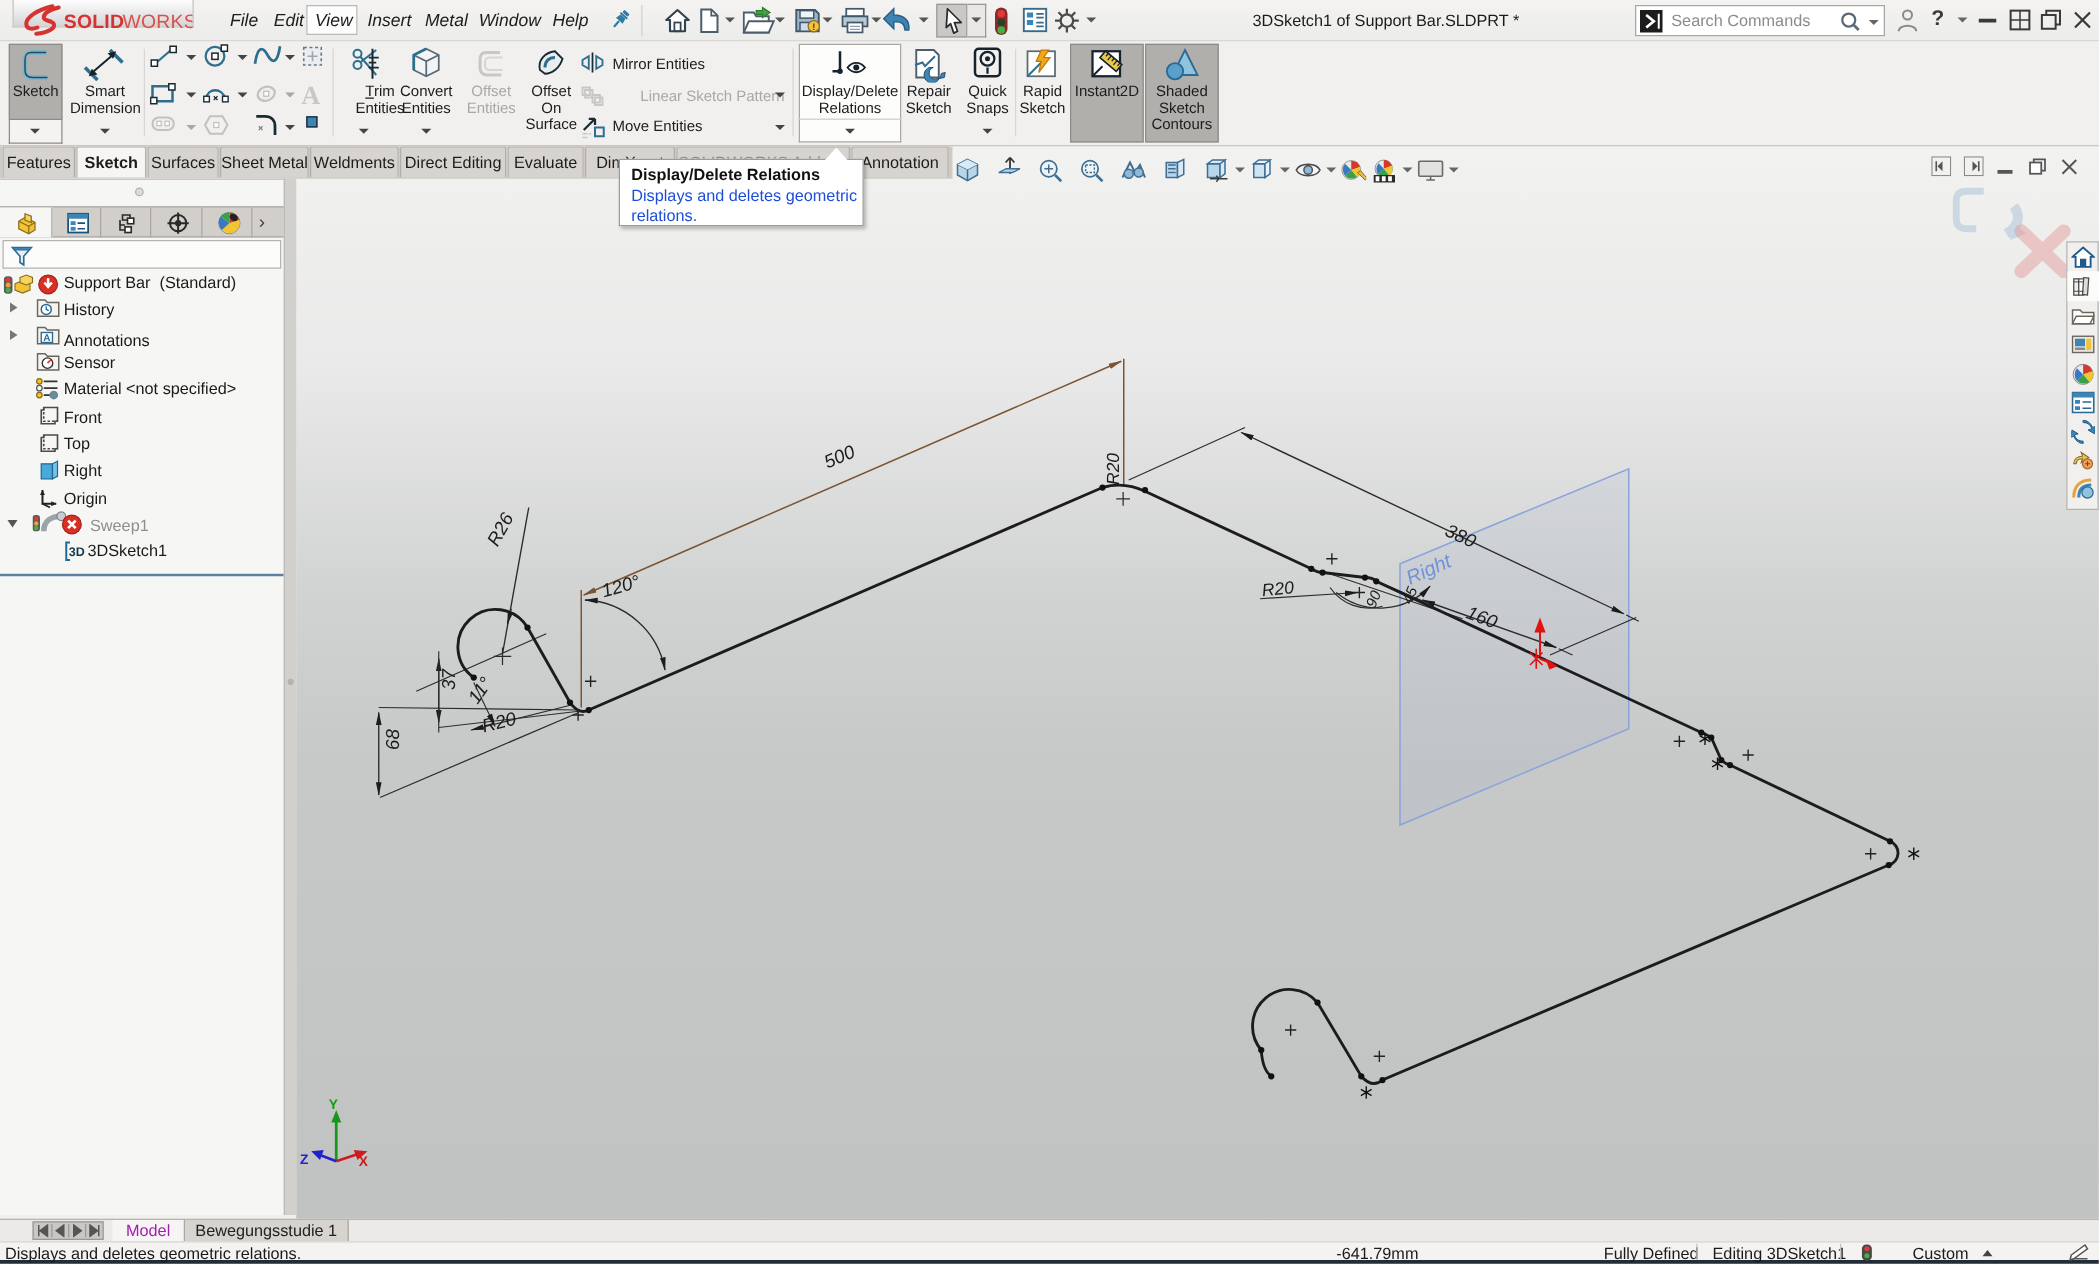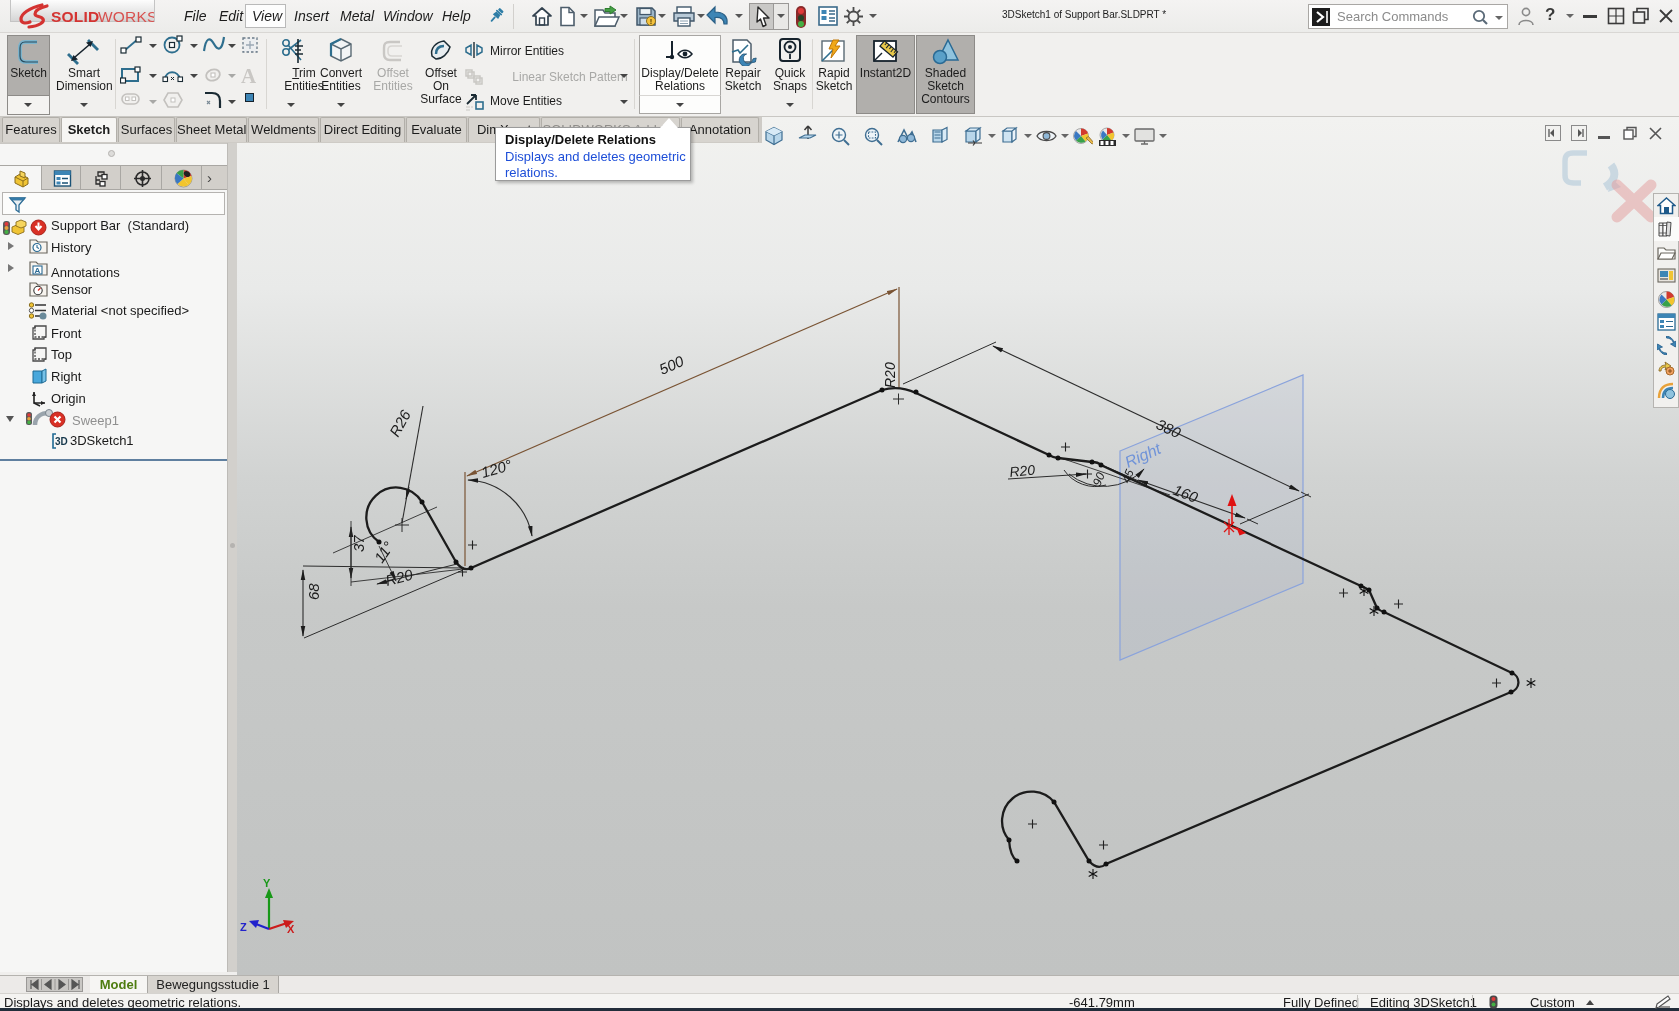--- a/index.html
+++ b/index.html
@@ -17,21 +17,21 @@
 .dropg { border-top-color:#a8a8a6; }
 #tabrow { position:absolute; z-index:5; left:0; top:117px; width:762px; height:26px; background:#cecbc6; }
 .tab { position:absolute; white-space:nowrap; overflow:hidden; top:0; height:25px; background:#d7d4cf; border:1px solid #b2afa9; border-bottom:none; border-radius:2px 2px 0 0; font-size:13px; color:#1c1c1c; text-align:center; line-height:24px; }
 .tabactive { background:#f6f5f3; font-weight:bold; }
 #viewport { position:absolute; left:237px; top:117px; width:1442px; height:858px; background:linear-gradient(#f2f2f0 0%, #e9eae9 20%, #d1d3d2 42%, #c7c9c8 57%, #c4c6c5 78%, #c1c3c2 100%); }
 #leftpanel { position:absolute; z-index:6; left:0; top:143px; width:227px; height:829px; background:#f6f6f5; border-top:1px solid #c9c7c3; }
 #splitter { position:absolute; z-index:6; left:227px; top:143px; width:10px; height:829px; background:#d2d0cc; border-left:1px solid #bdbbb7; }
 #bottomtabs { position:absolute; z-index:7; left:0; top:975px; width:1679px; height:18px; background:#eceae8; border-top:1px solid #b5b3af; }
 #statusbar { position:absolute; z-index:7; left:0; top:993px; width:1679px; height:15px; background:#f4f3f1; border-top:1px solid #d5d3cf; font-size:13px; color:#1a1a1a; }
 #darkstrip { position:absolute; left:0; top:1008px; width:1679px; height:3px; background:#222d3a; }
-.ttl { position:absolute; font-size:10px; color:#1c1c1c; }
+.ttl { position:absolute; font-size:13px; color:#1c1c1c; }
 .icon { position:absolute; }
 </style>
 </head>
 <body>
 <div id="titlebar">
   <div id="logo">
     <svg width="143" height="31" viewBox="0 0 143 31">
       <g fill="none" stroke="#d43331" stroke-linecap="round">
         <path d="M31,5 C18,8 10,14 10,19 C10,23 14,24 19,22" stroke-width="3.2"></path>
         <path d="M36,6 C28,8 24,11 24,14 C24,17 30,16 32,19 C34,22 28,26 18,27" stroke-width="3.2"></path>
@@ -781,21 +781,21 @@
   <div class="abs" style="left:26px;top:1px;width:57px;height:15px;background:#c9c7c4;border:1px solid #9a9896;"></div>
   <svg class="abs" style="left:28px;top:3px;" width="54" height="11" viewBox="0 0 54 11">
       <g stroke="#555" stroke-width="1.2" fill="#555">
         <path d="M3,1 v9 M10,1 L4,5.5 L10,10 z"></path>
         <path d="M23,1 L17,5.5 L23,10 z"></path>
         <path d="M31,1 L37,5.5 L31,10 z"></path>
         <path d="M44,1 L50,5.5 L44,10 z M51,1 v9"></path>
       </g>
       <path d="M13.5,0 v11 M27,0 v11 M40.5,0 v11" stroke="#9a9896" stroke-width="1"></path>
     </svg>
-  <div class="abs" style="left:90px;top:0px;width:58px;height:17px;background:#f6f5f3;border-right:1px solid #a9a7a3;text-align:center;font-size:13px;font-weight:bold;color:#4d7c0f;line-height:17px;">Model</div>
+  <div class="abs" style="left:90px;top:0px;width:58px;height:17px;background:#f6f5f3;border-right:1px solid #a9a7a3;text-align:center;font-size:13px;font-weight:normal;color:#a21caf;line-height:17px;">Model</div>
   <div class="abs" style="left:148px;top:0px;width:131px;height:17px;background:#d7d4cf;border-right:1px solid #a9a7a3;text-align:center;font-size:13px;color:#222;line-height:17px;">Bewegungsstudie 1</div>
 </div>
 <div id="statusbar">
   <div class="abs" style="left:4px;top:1px;">Displays and deletes geometric relations.</div>
   <div class="abs" style="left:1069px;top:1px;">-641.79mm</div>
   <div class="abs" style="left:1150px;top:16px;text-align:center;">188.04mm 537.60mm</div>
   <div class="abs" style="left:1283px;top:1px;">Fully Defined</div>
   <div class="abs" style="left:1357px;top:1px;width:1px;height:13px;background:#c5c3bf;"></div>
   <div class="abs" style="left:1370px;top:1px;">Editing 3DSketch1</div>
   <div class="abs" style="left:1472px;top:1px;width:1px;height:13px;background:#c5c3bf;"></div>

